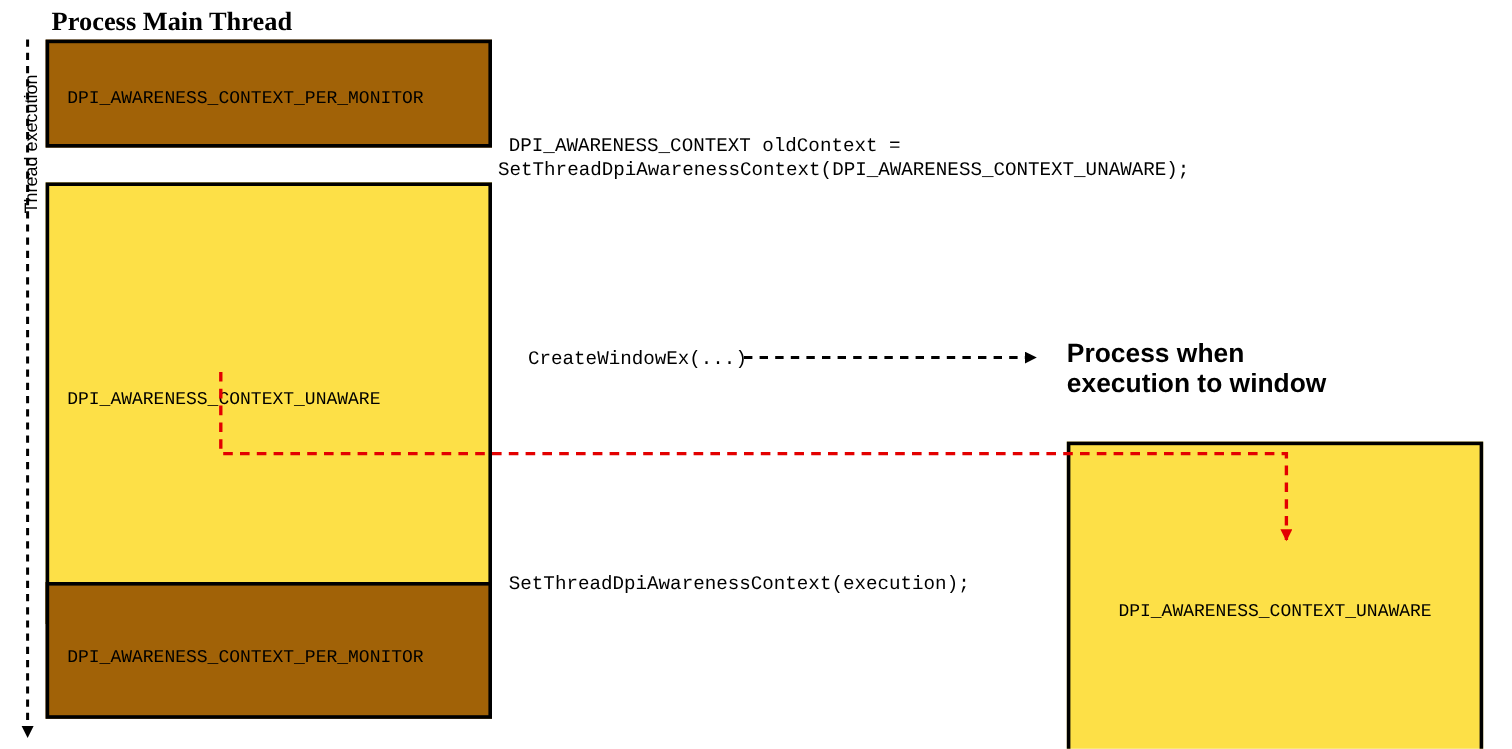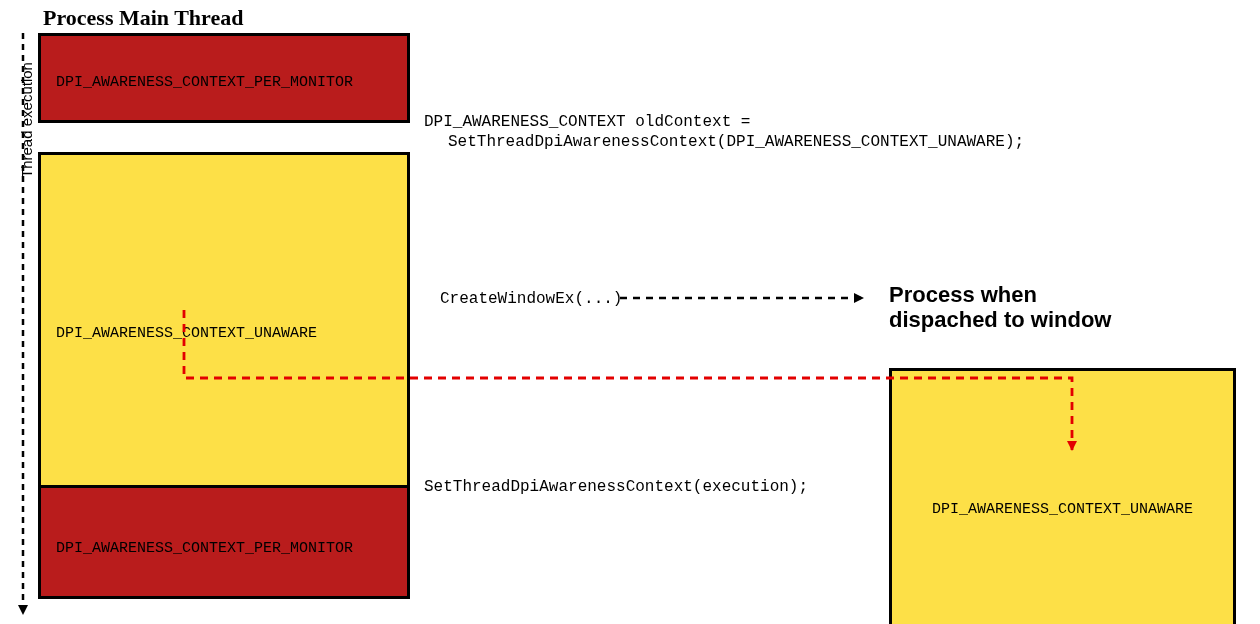--- a/index.html
+++ b/index.html
@@ -13,21 +13,21 @@
   .mono { font-family: "Consolas", "Courier New", monospace; }
   .title {
     font-weight: 900;
     font-size: 22px;
     position: absolute;
   }
   .box {
     position: absolute;
     border: 3px solid #000;
   }
-  .green { background: #b91c1c; }
+  .green { background: #a16207; }
   .orange { background: #fde047; margin-top: 32px; }
   .blocklabel {
     position: absolute;
     font-size: 15px;
     white-space: nowrap;
   }
   .codetext {
     position: absolute;
     font-size: 16px;
     white-space: nowrap;
@@ -54,28 +54,28 @@
 
 <div class="box orange" style="left:38px; top:120px; width:372px; height:368px;">
   <div class="blocklabel mono" style="left:15px; top:170px;">DPI_AWARENESS_CONTEXT_UNAWARE</div>
 </div>
 
 <div class="box green" style="left:38px; top:485px; width:372px; height:114px;">
   <div class="blocklabel mono" style="left:15px; top:52px;">DPI_AWARENESS_CONTEXT_PER_MONITOR</div>
 </div>
 
 <div class="codetext mono" style="left:424px; top:113px;">DPI_AWARENESS_CONTEXT oldContext =</div>
-<div class="codetext mono" style="left:448px; top:133px;">SetThreadDpiAwarenessContext(DPI_AWARENESS_CONTEXT_UNAWARE);</div>
+<div class="codetext mono" style="left:415px; top:133px;">SetThreadDpiAwarenessContext(DPI_AWARENESS_CONTEXT_UNAWARE);</div>
 
 <div class="codetext mono" style="left:424px; top:290px;margin-left:16px;">CreateWindowEx(...)</div>
 
 <div class="codetext mono" style="left:424px; top:478px;">SetThreadDpiAwarenessContext(execution);</div>
 
 <div class="title" style="left:889px; top:282px;">Process when</div>
-<div class="title" style="left:889px; top:307px;">dispached to window</div>
+<div class="title" style="left:889px; top:307px;">execution to window</div>
 
 <div class="box orange" style="left:889px; top:336px; width:347px; height:263px;">
   <div class="blocklabel mono" style="left:40px; top:130px;">DPI_AWARENESS_CONTEXT_UNAWARE</div>
 </div>
 
 <svg width="1260" height="624" style="position:absolute; left:0; top:0; pointer-events:none;">
   <defs>
     <marker id="arrow-black" markerWidth="12" markerHeight="12" refX="9" refY="5" orient="auto" markerUnits="userSpaceOnUse">
       <path d="M0,0 L10,5 L0,10 Z" fill="#000"></path>
     </marker>

